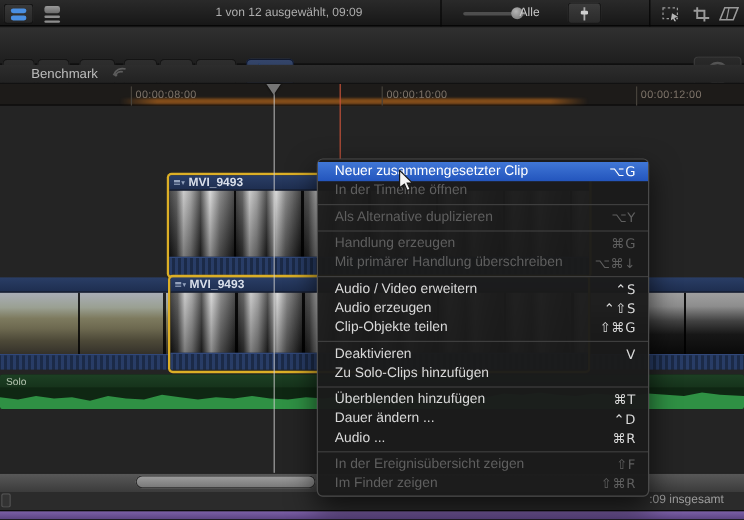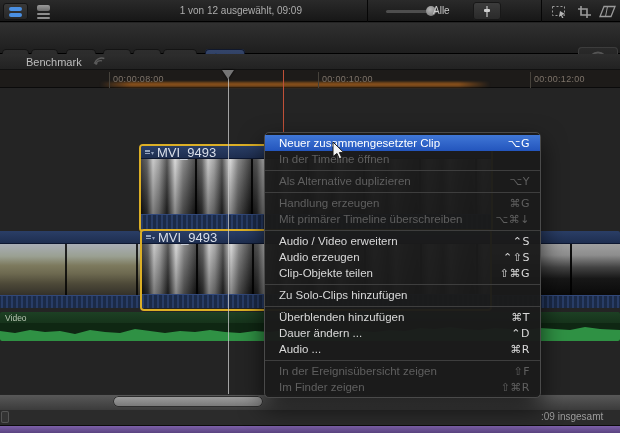--- a/index.html
+++ b/index.html
@@ -66,21 +66,21 @@
   .playhead-handle { left:222px; top:70px; width:0; height:0; z-index:21;
     border-left:6px solid transparent; border-right:6px solid transparent; border-top:9px solid #757575;
     filter:drop-shadow(0 0 1px #000); }
   .skimmer-line { left:283px; top:70px; width:1px; height:63px; background:#c05038; z-index:19; }
 
   
   .clip { border-radius:2px; overflow:hidden; }
   .clip-selected { box-shadow:0 0 0 2px #dcaf26; }
   .clip-titlebar { height:13px; background:linear-gradient(#2a3e66,#1e2e50); border-bottom:1px solid #0d1730;
     display:flex; align-items:center; }
-  .clip-title { font-size:13px; font-weight:normal; color:#d8dee9; margin-left:3px; }
+  .clip-title { font-size:10px; font-weight:bold; color:#d8dee9; margin-left:3px; }
   .clip-icon { display:flex; align-items:center; gap:1px; margin-left:4px; }
   .ci-bars { display:flex; flex-direction:column; gap:1px; }
   .ci-bar { width:5px; height:1.5px; background:#93a2bd; }
   .ci-caret { font-size:6px; color:#93a2bd; }
   .thumbs { width:100%; }
   .thumbs-waterfall {
     background:
       repeating-linear-gradient(90deg, rgba(0,0,0,0) 0 54px, rgba(0,0,0,.85) 54px 56px),
       linear-gradient(180deg, rgba(255,255,255,.22), rgba(0,0,0,.35)),
       repeating-linear-gradient(90deg,#131313 0px,#3c3c3c 6px,#bdbdbd 12px,#8f8f8f 18px,#272727 26px,#d0d0d0 34px,#6d6d6d 42px,#161616 55px);
@@ -284,21 +284,21 @@
   </div>
 
   <div class="abs clip" style="left:492px;top:231px;width:128px;height:78px;">
     <div class="clip-titlebar"></div>
     <div class="thumbs thumbs-lake" style="height:51px;"></div>
     <div class="audio-strip" style="height:13px;"></div>
   </div>
 
   <div class="abs green-clip clip">
     <div class="green-title">
-      <span class="green-name">Video</span>
+      <span class="green-name">Solo</span>
     </div>
     <svg width="620" height="18" style="display:block;background:#0f2713;">
       <path d="M0,18 L0,8 L15,10 L30,7 L45,9 L60,8 L75,11 L90,7 L105,9 L120,10 L135,6 L150,8 L165,10 L180,8 L195,9 L210,7 L225,9 L240,10 L255,8 L270,9 L285,7 L300,8 L315,9 L330,8 L345,10 L360,8 L375,9 L390,7 L405,8 L420,5 L435,6 L450,4 L465,6 L480,7 L495,5 L510,6 L525,7 L540,5 L555,6 L570,7 L585,4 L600,6 L620,7 L620,18 Z" fill="#2f9144"></path>
     </svg>
   </div>
 
   <div class="abs playhead-line"></div>
   <div class="abs playhead-handle"></div>
   <div class="abs skimmer-line"></div>
 
@@ -322,37 +322,41 @@
     <div class="mi dis">
       <span class="mi-l">Als Alternative duplizieren</span>
       <span class="mi-s">⌥Y</span>
     </div>
     <div class="msep"></div>
     <div class="mi dis">
       <span class="mi-l">Handlung erzeugen</span>
       <span class="mi-s">⌘G</span>
     </div>
     <div class="mi dis">
-      <span class="mi-l">Mit primärer Timeline überschreiben</span>
+      <span class="mi-l">Mit primärer Handlung überschreiben</span>
       <span class="mi-s">⌥⌘↓</span>
     </div>
     <div class="msep"></div>
     <div class="mi">
       <span class="mi-l">Audio / Video erweitern</span>
       <span class="mi-s">⌃S</span>
     </div>
     <div class="mi">
       <span class="mi-l">Audio erzeugen</span>
       <span class="mi-s">⌃⇧S</span>
     </div>
     <div class="mi">
       <span class="mi-l">Clip-Objekte teilen</span>
       <span class="mi-s">⇧⌘G</span>
     </div>
     <div class="msep"></div>
+    <div class="mi">
+      <span class="mi-l">Deaktivieren</span>
+      <span class="mi-s">V</span>
+    </div>
     <div class="mi">
       <span class="mi-l">Zu Solo-Clips hinzufügen</span>
       <span class="mi-s"></span>
     </div>
     <div class="msep"></div>
     <div class="mi">
       <span class="mi-l">Überblenden hinzufügen</span>
       <span class="mi-s">⌘T</span>
     </div>
     <div class="mi">

